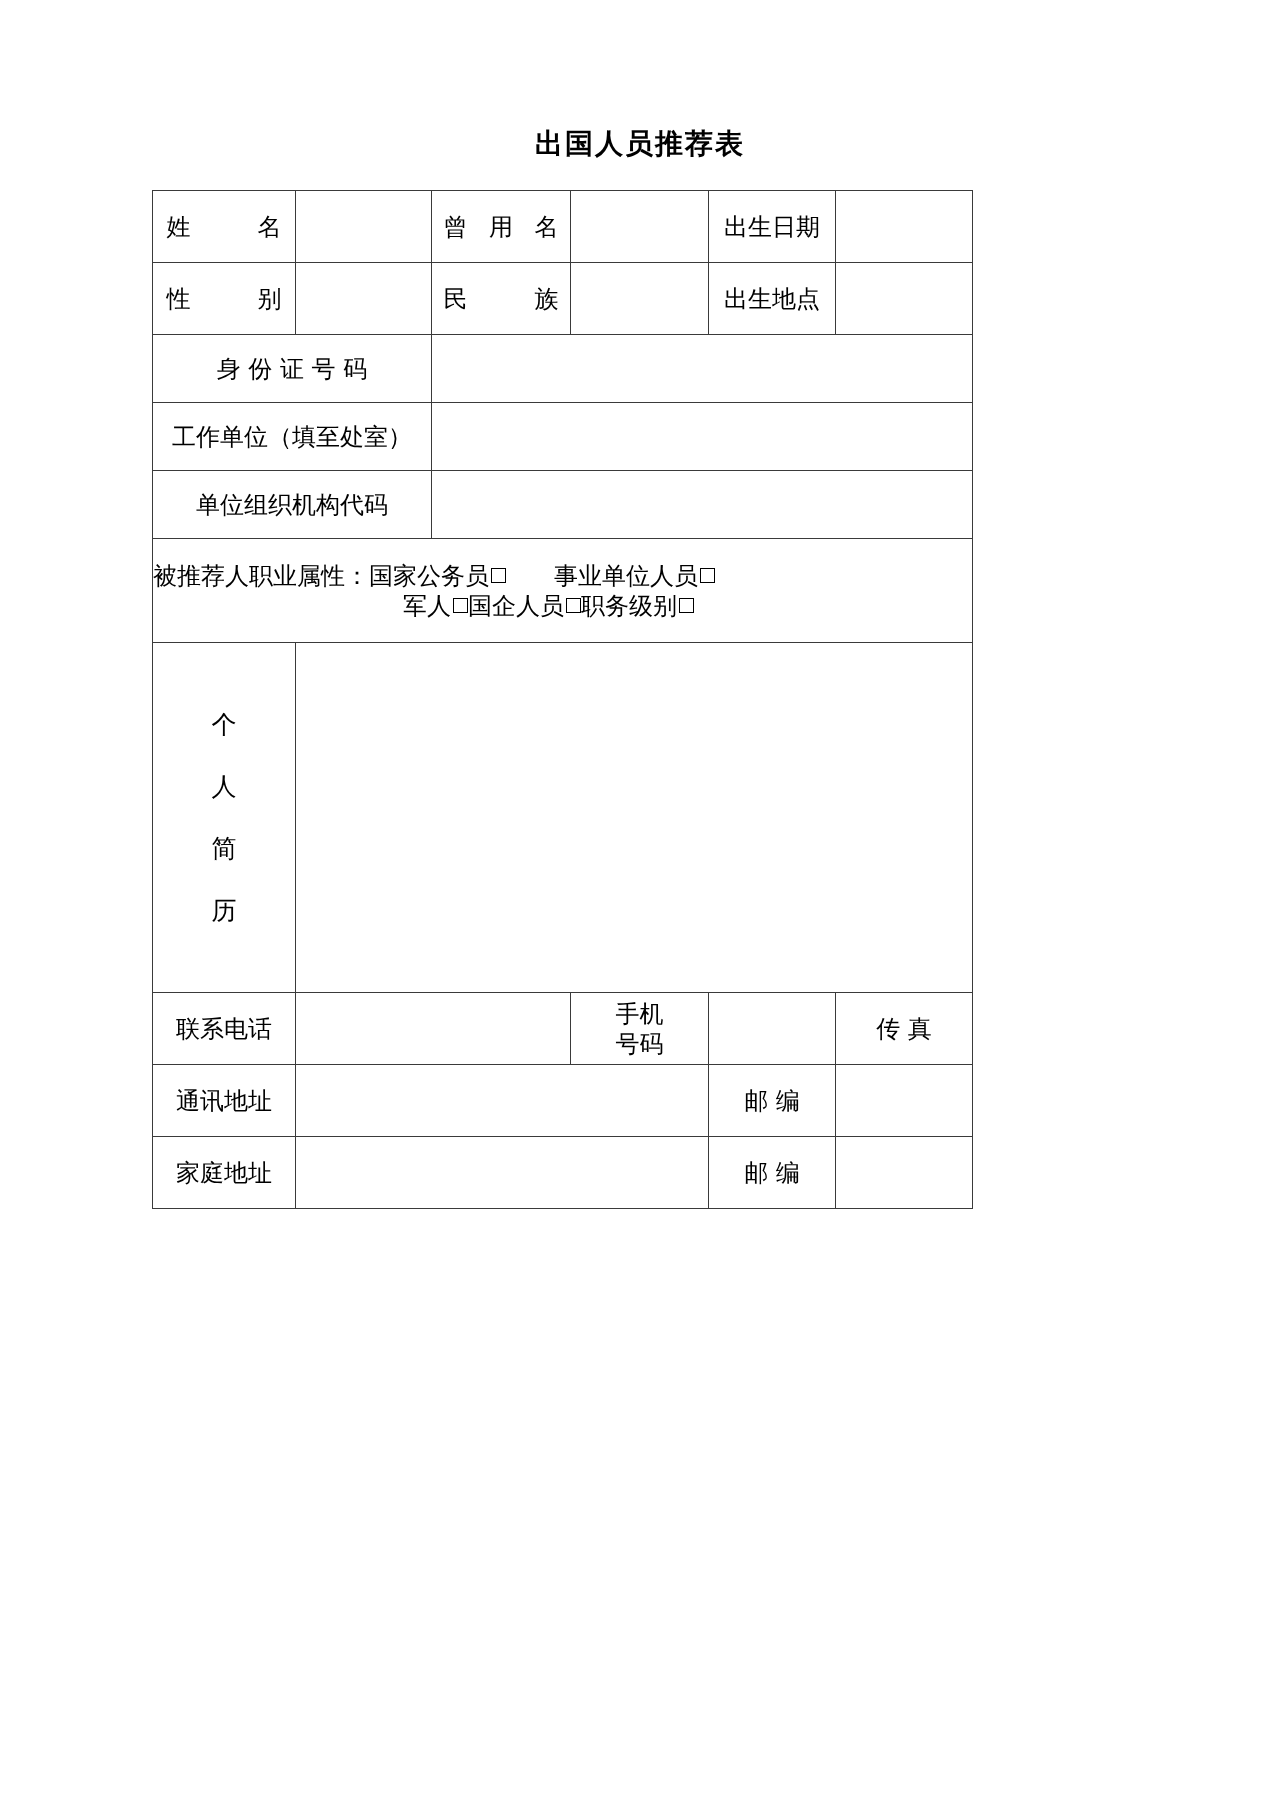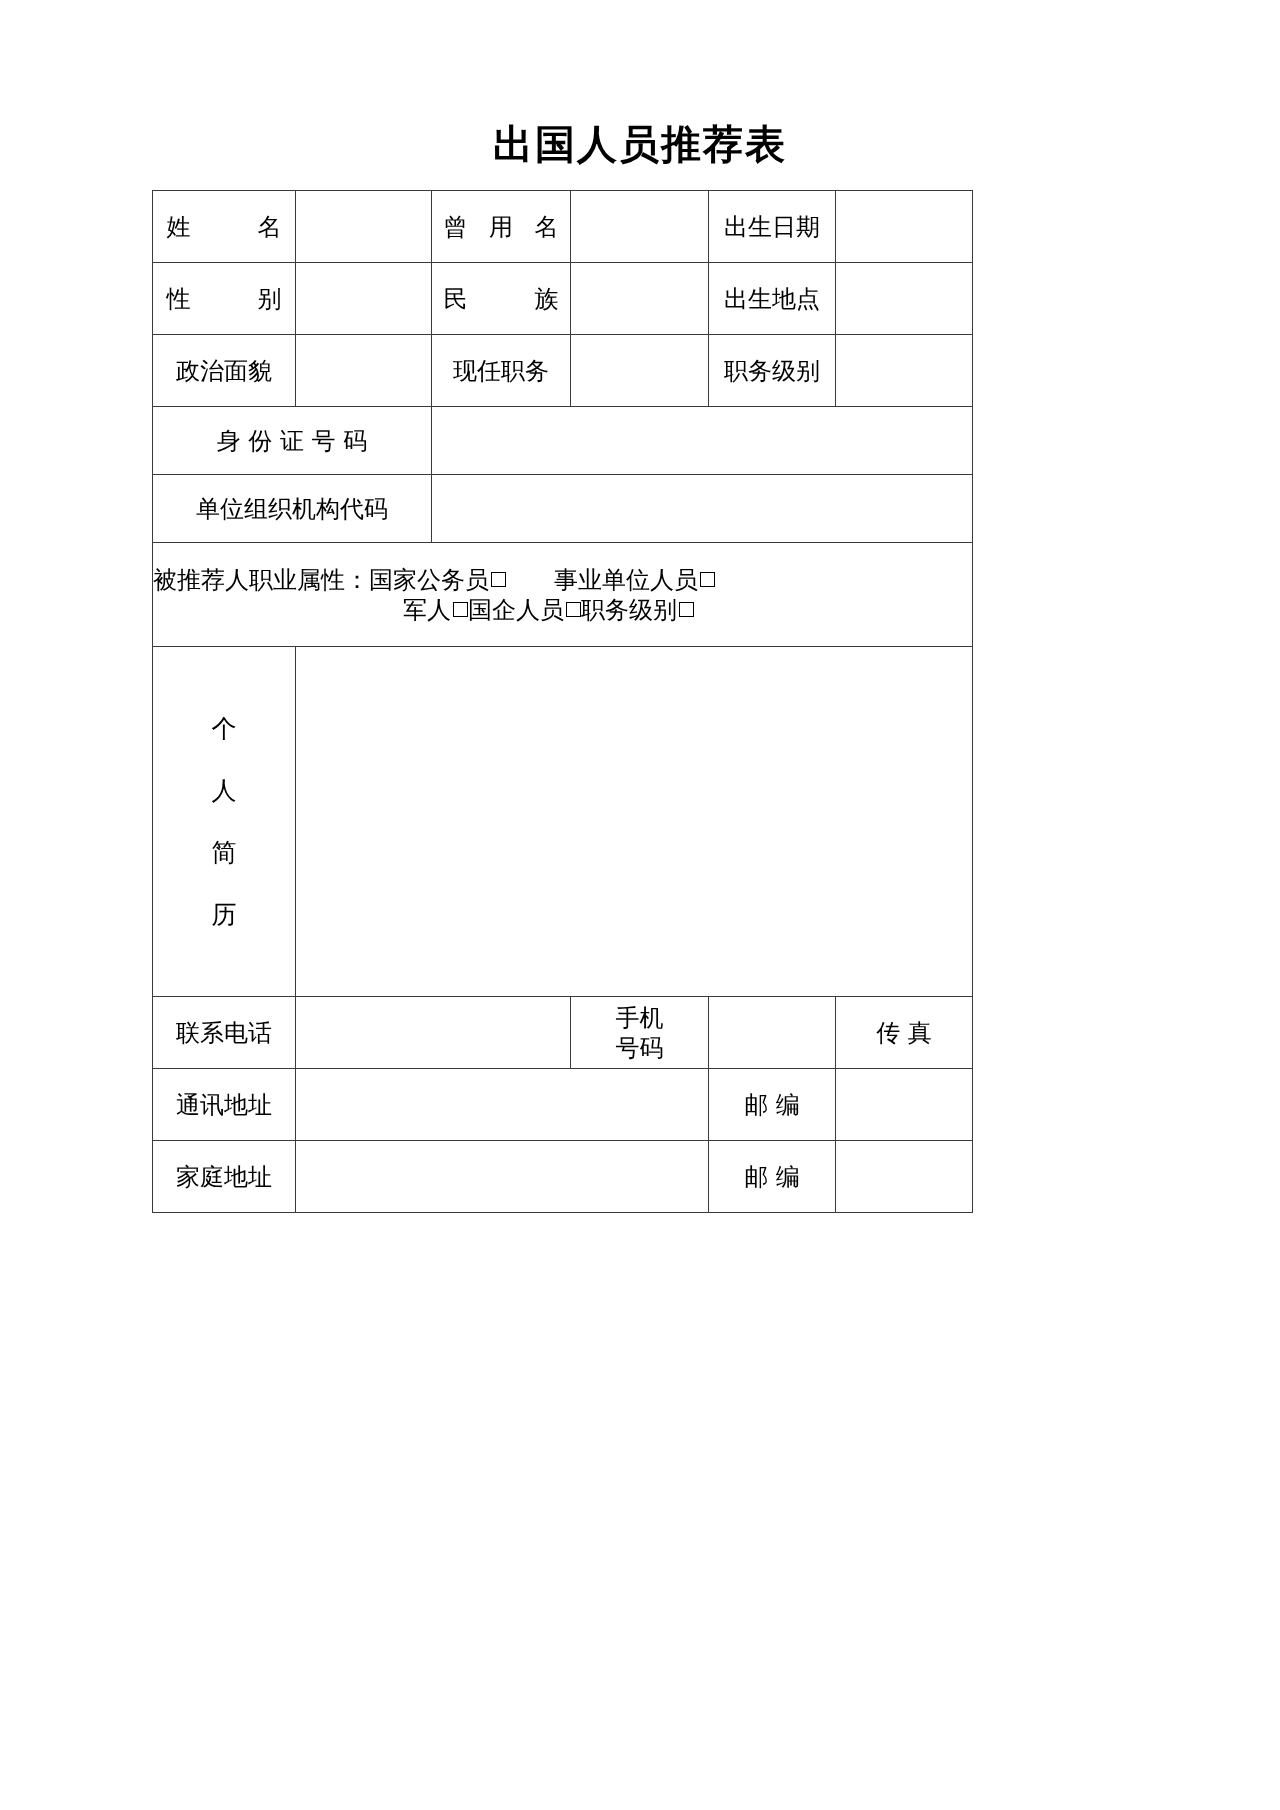--- a/index.html
+++ b/index.html
@@ -23,21 +23,21 @@
     background: #fff;
   }
   .doc-title {
     position: absolute;
     left: 0;
     top: 118px;
     width: 1280px;
     text-align: center;
     font-family: "DejaVu Sans", "Liberation Sans", sans-serif;
     font-weight: bold;
-    font-size: 40px;
+    font-size: 28px;
     letter-spacing: 2px;
     line-height: 52px;
     white-space: nowrap;
   }
 
   table.form {
     position: absolute;
     left: 152px;
     top: 190px;
     width: 820px;
@@ -144,34 +144,30 @@
 
       <tr class="r-tall">
         <td class="lbl"><span class="spaced">性    别</span></td>
         <td class="val"></td>
         <td class="lbl"><span class="spaced">民    族</span></td>
         <td class="val"></td>
         <td class="lbl"><span>出生地点</span></td>
         <td class="val"></td>
       </tr>
 
-      <tr class="r-tall">
-        <td class="lbl"><span>政治面貌</span></td>
-        <td class="val"></td>
-        <td class="lbl"><span>现任职务</span></td>
-        <td class="val"></td>
-        <td class="lbl"><span>职务级别</span></td>
-        <td class="val"></td>
-      </tr>
 
       <tr class="r-mid">
         <td class="lbl" colspan="2"><span>身 份 证 号 码</span></td>
         <td class="val" colspan="4"></td>
       </tr>
 
+      <tr class="r-mid">
+        <td class="lbl" colspan="2"><span>工作单位（填至处室）</span></td>
+        <td class="val" colspan="4"></td>
+      </tr>
 
 
       <tr class="r-mid">
         <td class="lbl" colspan="2"><span>单位组织机构代码</span></td>
         <td class="val" colspan="4"></td>
       </tr>
 
       <tr class="r-occ">
         <td class="occ-cell" colspan="6">
           <div><span>被推荐人职业属性：</span><span><span>国家公务员</span><span class="box"></span></span><span class="gap-l"><span>事业单位人员</span><span class="box"></span></span></div>

